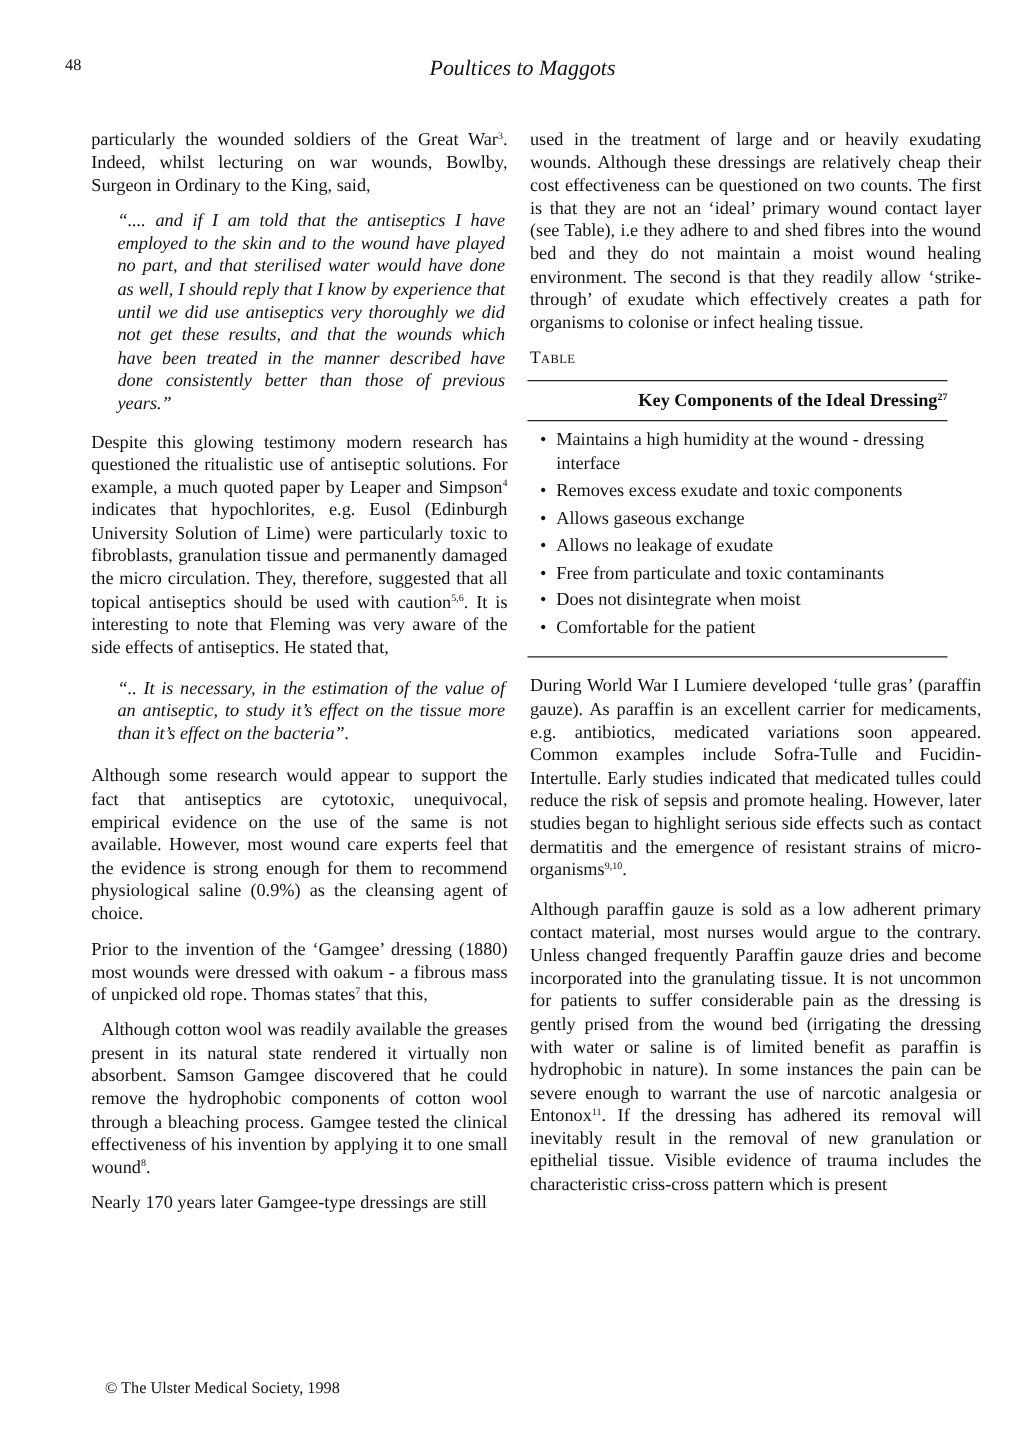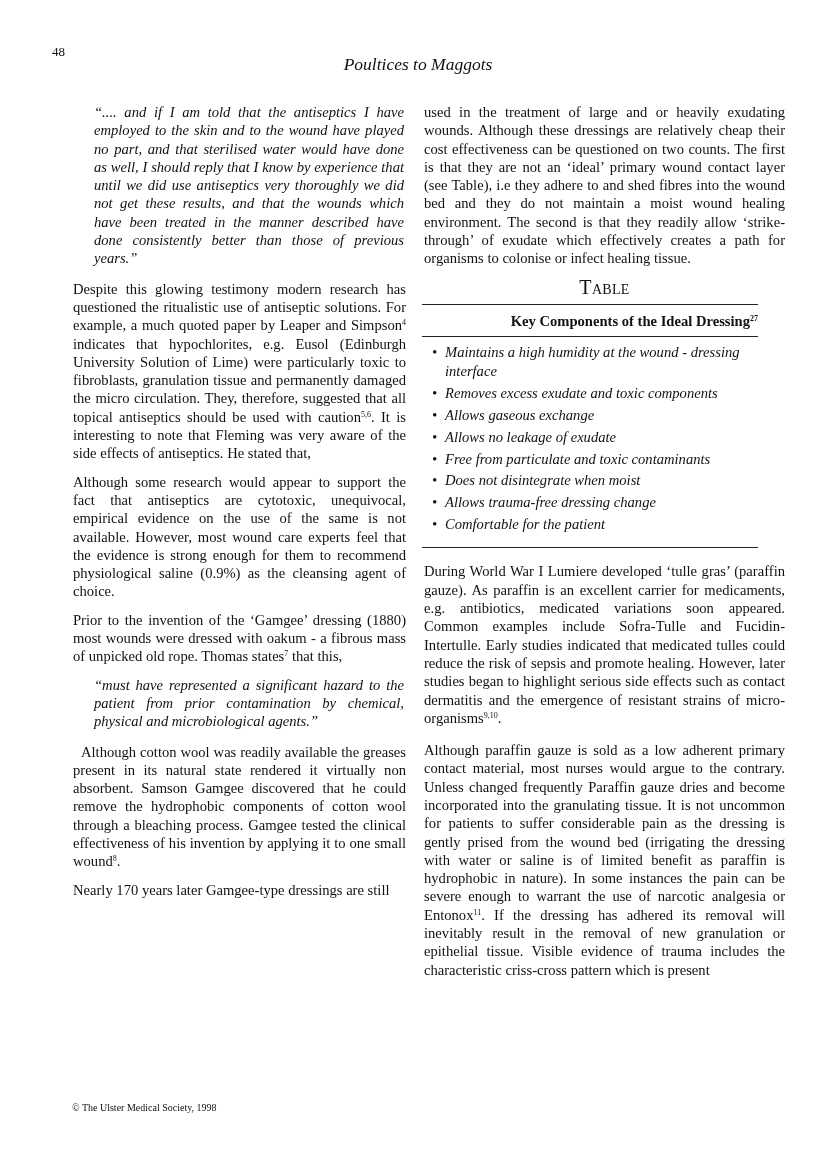--- a/index.html
+++ b/index.html
@@ -2,70 +2,70 @@
 <html><head>
 <meta charset="utf-8">
 <style>
   html, body { margin:0; padding:0; background:#ffffff; }
   body {
     width:816px; height:1164px; position:relative; overflow:hidden;
     font-family:"Liberation Serif", "DejaVu Serif", serif;
     color:#111111;
   }
   .page-number { position:absolute; left:52px; top:44px; font-size:13px; }
-  .running-title { position:absolute; left:0; width:816px; top:54px; text-align:center; font-size:17.5px; font-style:italic; padding-left:20px; box-sizing:border-box; }
+  .running-title { position:absolute; left:0; width:816px; top:44px; text-align:center; font-size:17.5px; font-style:italic; padding-left:20px; box-sizing:border-box; }
 
   .col { position:absolute; top:103px; font-size:14.6px; line-height:18.3px; }
   .col-left { left:73px; width:333px; }
   .col-right { left:424px; width:361px; }
 
   p { margin:0 0 10px 0; text-align:justify; }
   p.indent-first { text-indent:8px; }
   .quote { margin:0 0 12px 21px; font-style:italic; text-align:justify; }
   .col-left .quote { width:310px; }
   sup { font-size:8px; line-height:0; vertical-align:5px; }
 
-  .table-label { text-align:center; font-variant:small-caps; font-size:20px; margin:10px 0 8px 0; letter-spacing:0.3px; }
+  .table-label { font-variant:small-caps; font-size:14px; margin:10px 0 8px 0; letter-spacing:0.3px; }
   .table-box { border-top:1.5px solid #222; border-bottom:1.5px solid #222; margin:0 0 14px -2px; width:336px; }
   .table-title { border-bottom:1.5px solid #222; text-align:right; font-weight:bold; font-size:14.6px; padding:7px 0 6px 0; }
-  .table-list { list-style:none; margin:0; padding:6px 0 10px 0;font-style:italic; }
+  .table-list { list-style:none; margin:0; padding:6px 0 10px 0; }
   .table-list li { position:relative; padding-left:23px; margin-bottom:3.7px; line-height:18.3px; }
   .table-list li::before { content:"\2022"; position:absolute; left:10px; top:0; }
 
-  .footer { position:absolute; left:72px; top:1102px; font-size:10px; }
+  .footer { position:absolute; left:84px; top:1102px; font-size:13px; }
 </style>
 </head>
 <body>
 
 <div class="page-number">48</div>
 <div class="running-title">Poultices to Maggots</div>
 
 <div class="col col-left">
+  <p><span>particularly the wounded soldiers of the Great War</span><sup>3</sup><span>. Indeed, whilst lecturing on war wounds, Bowlby, Surgeon in Ordinary to the King, said,</span></p>
   <div class="quote">“.... and if I am told that the antiseptics I have employed to the skin and to the wound have played no part, and that sterilised water would have done as well, I should reply that I know by experience that until we did use antiseptics very thoroughly we did not get these results, and that the wounds which have been treated in the manner described have done consistently better than those of previous years.”</div>
   <p><span>Despite this glowing testimony modern research has questioned the ritualistic use of antiseptic solutions. For example, a much quoted paper by Leaper and Simpson</span><sup>4</sup><span> indicates that hypochlorites, e.g. Eusol (Edinburgh University Solution of Lime) were particularly toxic to fibroblasts, granulation tissue and permanently damaged the micro circulation. They, therefore, suggested that all topical antiseptics should be used with caution</span><sup>5,6</sup><span>. It is interesting to note that Fleming was very aware of the side effects of antiseptics. He stated that,</span></p>
+  <div class="quote" style="margin-top:14px;margin-bottom:16px;">“.. It is necessary, in the estimation of the value of an antiseptic, to study it’s effect on the tissue more than it’s effect on the bacteria”.</div>
   <p>Although some research would appear to support the fact that antiseptics are cytotoxic, unequivocal, empirical evidence on the use of the same is not available. However, most wound care experts feel that the evidence is strong enough for them to recommend physiological saline (0.9%) as the cleansing agent of choice.</p>
   <p><span>Prior to the invention of the ‘Gamgee’ dressing (1880) most wounds were dressed with oakum - a fibrous mass of unpicked old rope. Thomas states</span><sup>7</sup><span> that this,</span></p>
-  <div class="quote">“must have represented a significant hazard to the patient from prior contamination by chemical, physical and microbiological agents.”</div>
   <p class="indent-first"><span>Although cotton wool was readily available the greases present in its natural state rendered it virtually non absorbent. Samson Gamgee discovered that he could remove the hydrophobic components of cotton wool through a bleaching process. Gamgee tested the clinical effectiveness of his invention by applying it to one small wound</span><sup>8</sup><span>.</span></p>
   <p>Nearly 170 years later Gamgee-type dressings are still</p>
 </div>
 
 <div class="col col-right">
   <p>used in the treatment of large and or heavily exudating wounds. Although these dressings are relatively cheap their cost effectiveness can be questioned on two counts. The first is that they are not an ‘ideal’ primary wound contact layer (see Table), i.e they adhere to and shed fibres into the wound bed and they do not maintain a moist wound healing environment. The second is that they readily allow ‘strike-through’ of exudate which effectively creates a path for organisms to colonise or infect healing tissue.</p>
   <div class="table-label">Table</div>
   <div class="table-box">
     <div class="table-title"><span>Key Components of the Ideal Dressing</span><sup>27</sup></div>
     <ul class="table-list">
       <li>Maintains a high humidity at the wound - dressing interface</li>
       <li>Removes excess exudate and toxic components</li>
       <li>Allows gaseous exchange</li>
       <li>Allows no leakage of exudate</li>
       <li>Free from particulate and toxic contaminants</li>
       <li>Does not disintegrate when moist</li>
-      <li>Allows trauma-free dressing change</li>
       <li>Comfortable for the patient</li>
     </ul>
   </div>
   <p style="margin-bottom:14px;"><span>During World War I Lumiere developed ‘tulle gras’ (paraffin gauze). As paraffin is an excellent carrier for medicaments, e.g. antibiotics, medicated variations soon appeared. Common examples include Sofra-Tulle and Fucidin-Intertulle. Early studies indicated that medicated tulles could reduce the risk of sepsis and promote healing. However, later studies began to highlight serious side effects such as contact dermatitis and the emergence of resistant strains of micro-organisms</span><sup>9,10</sup><span>.</span></p>
   <p><span>Although paraffin gauze is sold as a low adherent primary contact material, most nurses would argue to the contrary. Unless changed frequently Paraffin gauze dries and become incorporated into the granulating tissue. It is not uncommon for patients to suffer considerable pain as the dressing is gently prised from the wound bed (irrigating the dressing with water or saline is of limited benefit as paraffin is hydrophobic in nature). In some instances the pain can be severe enough to warrant the use of narcotic analgesia or Entonox</span><sup>11</sup><span>. If the dressing has adhered its removal will inevitably result in the removal of new granulation or epithelial tissue. Visible evidence of trauma includes the characteristic criss-cross pattern which is present</span></p>
 </div>
 
 <div class="footer">© The Ulster Medical Society, 1998</div>
 
 </body></html>

